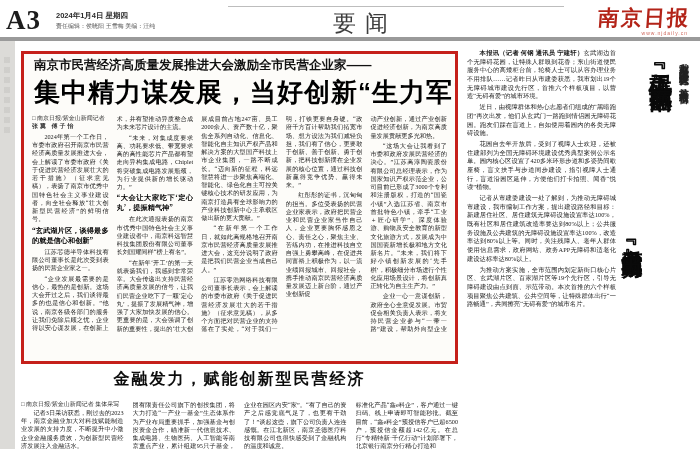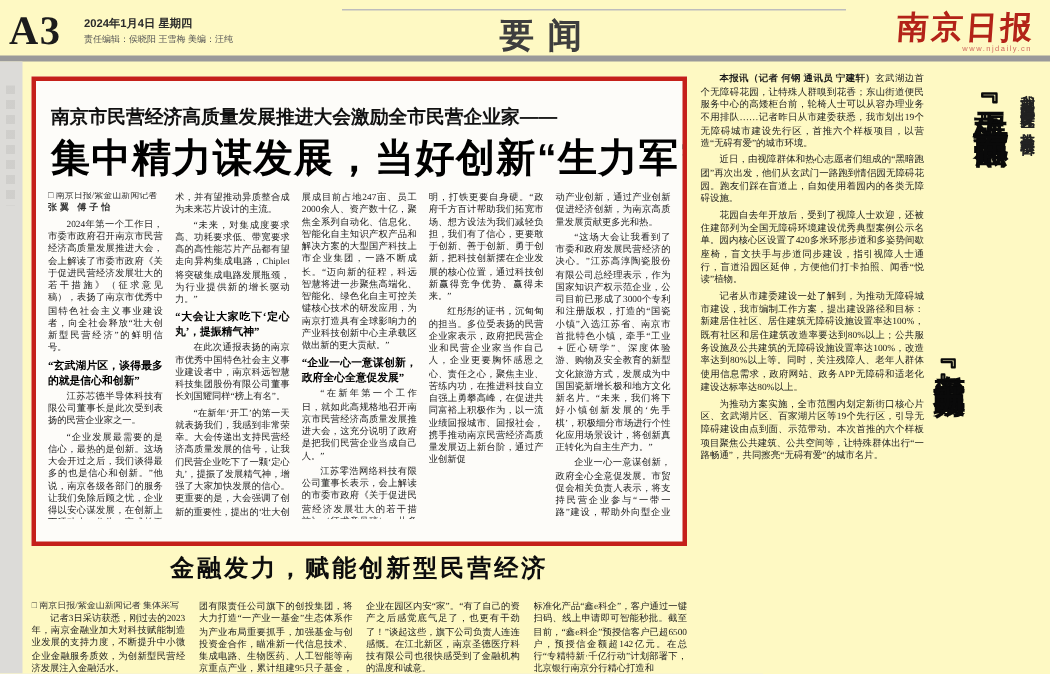--- a/index.html
+++ b/index.html
@@ -1,42 +1,42 @@
 <!DOCTYPE html>
 <html style="--accent-red: #c5201a; --masthead-red: #b32318; --divider-gray: #9a9a9a;"><head>
 <meta charset="utf-8">
 <style>
   :root{
     --accent-red:#c5201a; --masthead-red:#b32318; --divider-gray:#9a9a9a;
   }
   html,body{margin:0;padding:0;}
   body{width:700px;height:449px;overflow:hidden;background:#e9e8e5;
        font-family:"Liberation Serif","DejaVu Serif",serif;}
-  .canvas{position:relative;width:700px;height:449px;background:#fef9c3;overflow:hidden;}
+  .canvas{position:relative;width:700px;height:449px;background:#ffffff;overflow:hidden;}
   .abs{position:absolute;}
   
   .edge-strip{left:0;top:41px;width:15px;height:408px;background:#dcdbd8;}
   .edge-strip .mark{position:absolute;left:4px;top:16px;width:6px;height:80px;
        background:repeating-linear-gradient(#c7c6c3 0 6px,#dcdbd8 6px 10px);opacity:.6;}
   .pageno{left:6px;top:5px;font-size:27px;font-weight:bold;color:#1c1c1c;letter-spacing:1px;}
   .dateline{left:56px;top:11px;font-size:7.5px;font-weight:bold;color:#2a2a2a;
        font-family:Liberation Sans, sans-serif;}
   .editors{left:56px;top:22px;font-size:6px;color:#555;
        font-family:"Liberation Sans","DejaVu Sans",sans-serif;}
   .topline{left:228px;top:6px;width:336px;border-top:1px solid #bdbdbd;height:0;}
   .section-title{left:230px;top:8px;width:270px;text-align:center;font-size:23px;
-       font-weight:bold;color:#3e3e3e;letter-spacing:9px;}
+       font-weight:normal;color:#3e3e3e;letter-spacing:9px;}
   .masthead{right:10px;top:4px;font-size:21px;font-weight:bold;color:var(--masthead-red);
        transform:skewX(-4deg);letter-spacing:2px;}
   .masthead-url{right:12px;top:30px;font-size:5px;color:#cf6a5f;letter-spacing:1px;
        font-family:"Liberation Sans","DejaVu Sans",sans-serif;}
   .divider{left:0;top:37px;width:700px;height:4px;background:var(--divider-gray);}
   
   .mainbox{left:21px;top:51px;width:437px;height:313px;border:3px solid var(--accent-red);
-       box-sizing:border-box;background:#fdfcf9;padding:14px 8px;overflow:hidden;}
+       box-sizing:border-box;background:#fdfcf9;padding:1px 8px;overflow:hidden;}
   .kicker{font-family:"Liberation Sans","DejaVu Sans",sans-serif;font-weight:bold;
        font-size:12.5px;color:#111;margin:2px 0 1px 2px;white-space:nowrap;}
   .headline{font-family:"Liberation Sans","DejaVu Sans",sans-serif;font-weight:900;
        font-size:26px;color:#000;margin:1px 0 5px 2px;white-space:nowrap;letter-spacing:1px;}
   .cols{display:flex;gap:8px;height:218px;overflow:hidden;}
   .col{flex:1;font-size:6.2px;line-height:1.33;text-align:justify;color:#1b1b1b;overflow:hidden;}
   .col p{margin:0 0 2px;text-indent:2em;}
   .col p.noindent{text-indent:0;}
   .byline{font-size:6px;color:#333;margin-bottom:2px;}
   .byline-names{font-weight:bold;letter-spacing:2px;}
@@ -94,21 +94,20 @@
       <div class="col">
         <p class="noindent">术，并有望推动异质整合成为未来芯片设计的主流。</p>
         <p>“未来，对集成度要求高、功耗要求低、带宽要求高的高性能芯片产品都有望走向异构集成电路，Chiplet将突破集成电路发展瓶颈，为行业提供新的增长驱动力。”</p>
         <p class="sub">“大会让大家吃下‘定心丸’，提振精气神”</p>
         <p>在此次通报表扬的南京市优秀中国特色社会主义事业建设者中，南京科远智慧科技集团股份有限公司董事长刘国耀同样“榜上有名”。</p>
         <p>“在新年‘开工’的第一天就表扬我们，我感到非常荣幸。大会传递出支持民营经济高质量发展的信号，让我们民营企业吃下了一颗‘定心丸’，提振了发展精气神，增强了大家加快发展的信心。更重要的是，大会强调了创新的重要性，提出的‘壮大创新型民营经济’令我备受鼓舞。”刘国耀表示，科远智慧的发展过程就是一个向创新要动力的过程。</p>
 
       </div>
       <div class="col">
         <p class="noindent">展成目前占地247亩、员工2000余人、资产数十亿，聚焦全系列自动化、信息化、智能化自主知识产权产品和解决方案的大型国产科技上市企业集团，一路不断成长。“迈向新的征程，科远智慧将进一步聚焦高端化、智能化、绿色化自主可控关键核心技术的研发应用，为南京打造具有全球影响力的产业科技创新中心主承载区做出新的更大贡献。”</p>
-        <p class="sub">“企业一心一意谋创新，政府全心全意促发展”</p>
         <p>“在新年第一个工作日，就如此高规格地召开南京市民营经济高质量发展推进大会，这充分说明了政府是把我们民营企业当成自己人。”</p>
         <p>江苏零浩网络科技有限公司董事长表示，会上解读的市委市政府《关于促进民营经济发展壮大的若干措施》（征求意见稿），从多个方面把对民营企业的支持落在了实处，“对于我们一心谋创新求发展的民营企业而言，这不啻为一场‘及时雨’。”</p>
       </div>
       <div class="col">
         <p class="noindent">明，打铁更要自身硬。“政府千方百计帮助我们拓宽市场、想方设法为我们减轻负担，我们有了信心，更要敢于创新、善于创新、勇于创新，把科技创新摆在企业发展的核心位置，通过科技创新赢得竞争优势、赢得未来。”</p>
         <p>红彤彤的证书，沉甸甸的担当。多位受表扬的民营企业家表示，政府把民营企业和民营企业家当作自己人，企业更要胸怀感恩之心、责任之心，聚焦主业、苦练内功，在推进科技自立自强上勇攀高峰，在促进共同富裕上积极作为，以一流业绩回报城市、回报社会，携手推动南京民营经济高质量发展迈上新台阶，通过产业创新促</p>
       </div>
       <div class="col">
         <p class="noindent">动产业创新，通过产业创新促进经济创新，为南京高质量发展贡献更多光和热。</p>
         <p>“这场大会让我看到了市委和政府发展民营经济的决心。”江苏高淳陶瓷股份有限公司总经理表示，作为国家知识产权示范企业，公司目前已形成了3000个专利和注册版权，打造的“国瓷小镇”入选江苏省、南京市首批特色小镇，牵手“工业＋匠心研学”、深度体验游、购物及安全教育的新型文化旅游方式，发展成为中国国瓷新增长极和地方文化新名片。“未来，我们将下好小镇创新发展的‘先手棋’，积极细分市场进行个性化应用场景设计，将创新真正转化为自主生产力。”</p>

